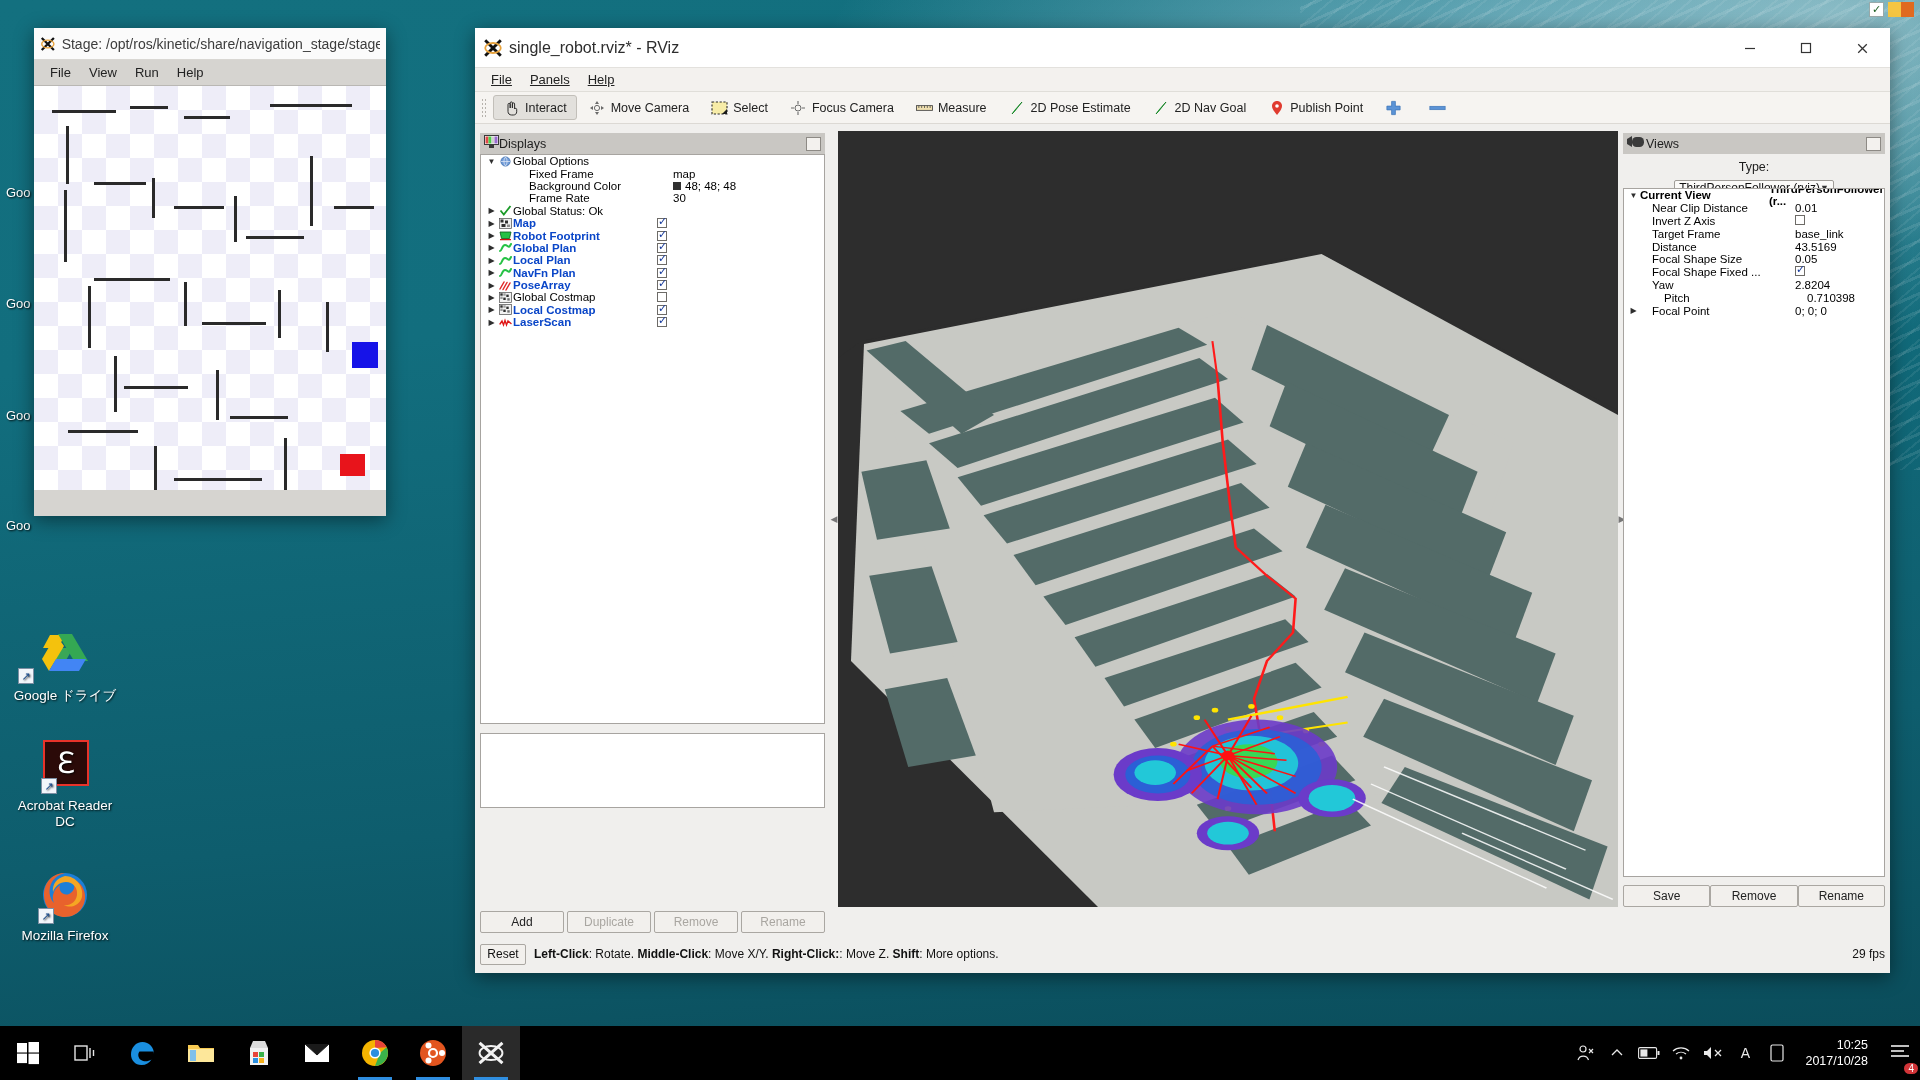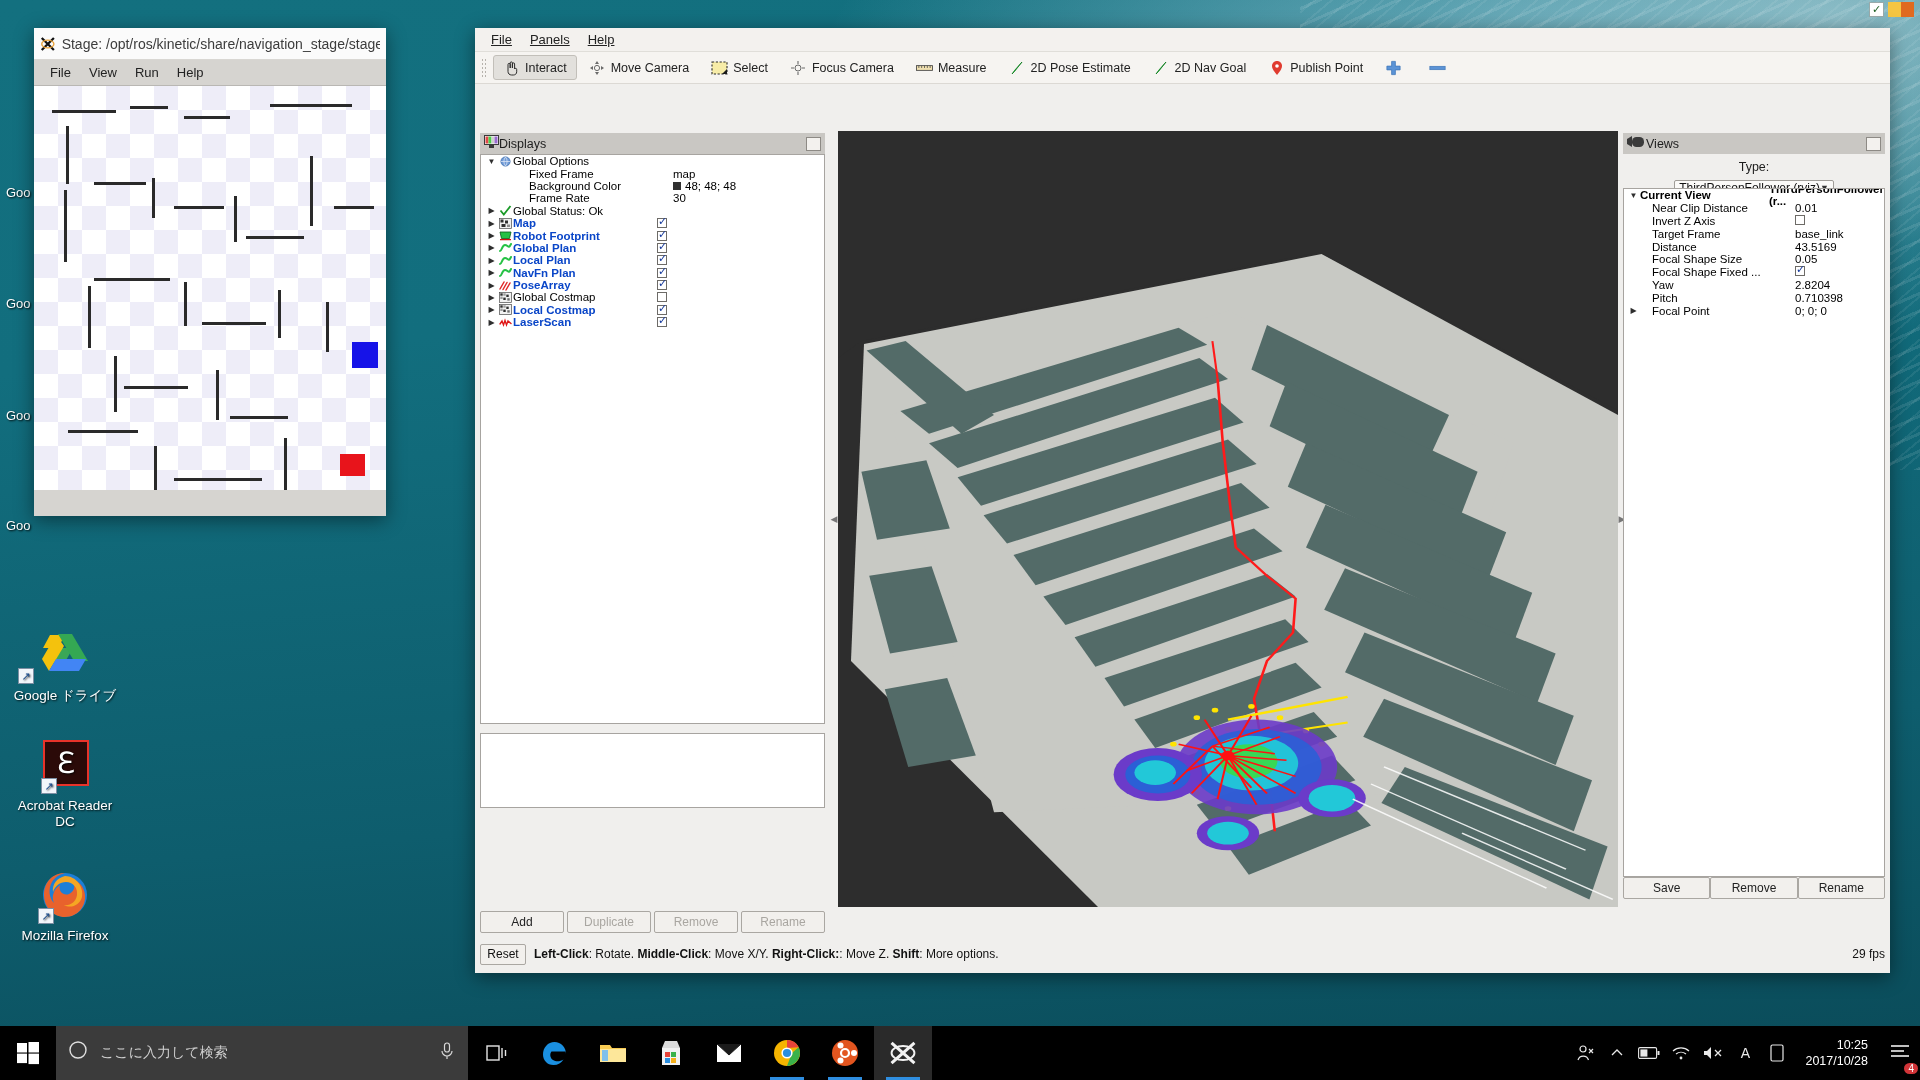--- a/index.html
+++ b/index.html
@@ -153,21 +153,21 @@
   }
   .combo .caret{ margin-left:auto; font-size:9px; color:#333; }
   .mini-btn{ width:84px; height:21px; background:#f2f0ed; border:1px solid #a09d98; border-radius:2px; font-size:12.5px; display:flex; align-items:center; justify-content:center;}
   #views-tree{
     position:absolute; left:0; right:0; top:55px; bottom:30px;
     background:#fff; border:1px solid #a7a4a0; overflow:hidden;
   }
   .vrow{ display:flex; align-items:center; height:12.8px; font-size:11.5px; color:#000;}
   .vrow .k{ width:168px; display:flex; align-items:center; }
   .vrow.header{ font-weight:bold; }
-  #views-buttons{ position:absolute; left:0; right:0; bottom:8px; height:22px; display:flex; gap:0;}
+  #views-buttons{ position:absolute; left:0; right:0; bottom:0; height:22px; display:flex; gap:0;}
 
   
   #rviz-status{
     position:absolute; left:5px; right:5px; bottom:8px; height:22px;
     display:flex; align-items:center; gap:8px; font-size:12px; color:#111;
   }
   #reset-btn{ width:46px; height:21px; background:#f2f0ed; border:1px solid #aaa7a2; border-radius:2px; display:flex; align-items:center; justify-content:center; font-size:12px;}
   #hint-text b{ font-weight:bold; }
   #fps{ margin-left:auto; font-size:12px; color:#111; }
 
@@ -288,20 +288,44 @@
     <div class="stage-wall" style="left:292px; top:216px; width:3px;  height:50px;"></div>
     <div class="stage-wall" style="left:300px; top:120px; width:40px; height:3px;"></div>
     <div id="robot-blue"></div>
     <div id="robot-red"></div>
   </div>
 
 </div>
 
 <div class="window" id="rviz-window">
 
+  <div id="rviz-title">
+    <svg width="20" height="20" viewBox="0 0 18 18">
+      <path d="M2 2 L16 16 M16 2 L2 16" stroke="#111" stroke-width="2.6" fill="none"></path>
+      <ellipse cx="9" cy="9" rx="7" ry="4.5" fill="none" stroke="#e8a33d" stroke-width="1.6"></ellipse>
+    </svg>
+    <div class="title-text">single_robot.rviz* - RViz</div>
+    <div class="win-btns">
+      <div class="win-btn">
+        <svg width="14" height="14" viewBox="0 0 14 14">
+            <path d="M2 7.5 H12" stroke="#333" stroke-width="1.2"></path>
+          </svg>
+      </div>
+      <div class="win-btn">
+        <svg width="14" height="14" viewBox="0 0 14 14">
+            <rect x="2.5" y="2.5" width="9" height="9" fill="none" stroke="#333" stroke-width="1.2"></rect>
+          </svg>
+      </div>
+      <div class="win-btn">
+        <svg width="15" height="15" viewBox="0 0 14 14">
+            <path d="M3 3 L11 11 M11 3 L3 11" stroke="#333" stroke-width="1.2"></path>
+          </svg>
+      </div>
+    </div>
+  </div>
 
   <div class="menubar" id="rviz-menubar">
     <div class="mi"><u>File</u></div>
     <div class="mi"><u>Panels</u></div>
     <div class="mi"><u>Help</u></div>
   </div>
 
   <div id="rviz-toolbar">
     <div class="tb-grip"></div>
 
@@ -782,21 +806,21 @@
           </div>
           <div><span class="ckbox on"></span></div>
         </div>
         <div class="vrow" style="padding-left: 3px;">
           <div class="k">
             <span class="tw-arrow"></span>
             <span style="margin-left: 12px;">Yaw</span>
           </div>
           <div>2.8204</div>
         </div>
-        <div class="vrow" style="padding-left: 3px;">
+        <div class="vrow" style="padding-left: 15px;">
           <div class="k">
             <span class="tw-arrow"></span>
             <span style="margin-left: 12px;">Pitch</span>
           </div>
           <div>0.710398</div>
         </div>
         <div class="vrow" style="padding-left: 3px;">
           <div class="k">
             <span class="tw-arrow">▶</span>
             <span style="margin-left: 12px;">Focal Point</span>
@@ -822,34 +846,20 @@
 <div id="taskbar">
   <div id="start-btn">
     <svg width="24" height="24" viewBox="0 0 24 24">
       <rect x="1" y="2" width="10" height="9.5" fill="#fff"></rect>
       <rect x="12.5" y="1" width="10.5" height="10.5" fill="#fff"></rect>
       <rect x="1" y="12.6" width="10" height="9.5" fill="#fff"></rect>
       <rect x="12.5" y="12.6" width="10.5" height="10.5" fill="#fff"></rect>
     </svg>
   </div>
 
-  <div id="search-box">
-    <span>
-      <svg width="22" height="22" viewBox="0 0 22 22">
-          <circle cx="10" cy="10" r="8" fill="none" stroke="#e0e0e0" stroke-width="1.4"></circle>
-        </svg>
-    </span>
-    <span class="txt">ここに入力して検索</span>
-    <span style="margin-left:auto;">
-      <svg width="18" height="20" viewBox="0 0 18 20">
-          <rect x="6.5" y="2" width="5" height="9" rx="2.5" fill="none" stroke="#d8d8d8" stroke-width="1.2"></rect>
-          <path d="M4 10 a5 5 0 0 0 10 0 M9 15 V18" fill="none" stroke="#d8d8d8" stroke-width="1.2"></path>
-        </svg>
-    </span>
-  </div>
 
   <div class="tb-app">
     <svg width="22" height="20" viewBox="0 0 22 20">
         <rect x="1" y="3" width="12" height="14" fill="none" stroke="#e6e6e6" stroke-width="1.4"></rect>
         <path d="M16 5 V15 M19.5 7 V13" stroke="#e6e6e6" stroke-width="1.4"></path>
       </svg>
   </div>
   <div class="tb-app">
     <svg width="30" height="30" viewBox="0 0 30 30">
         <path d="M26 16 C26 9 21 4 14.5 4 C8 4 3 9.5 3 16.5 C3 22 7 27 13.5 27 C18 27 21.5 25 23.5 21.5 C20.5 23.5 16 24 13 22 C10 20 9.5 16 11.5 13.5 H26 Z" fill="#1a8fe0"></path>

